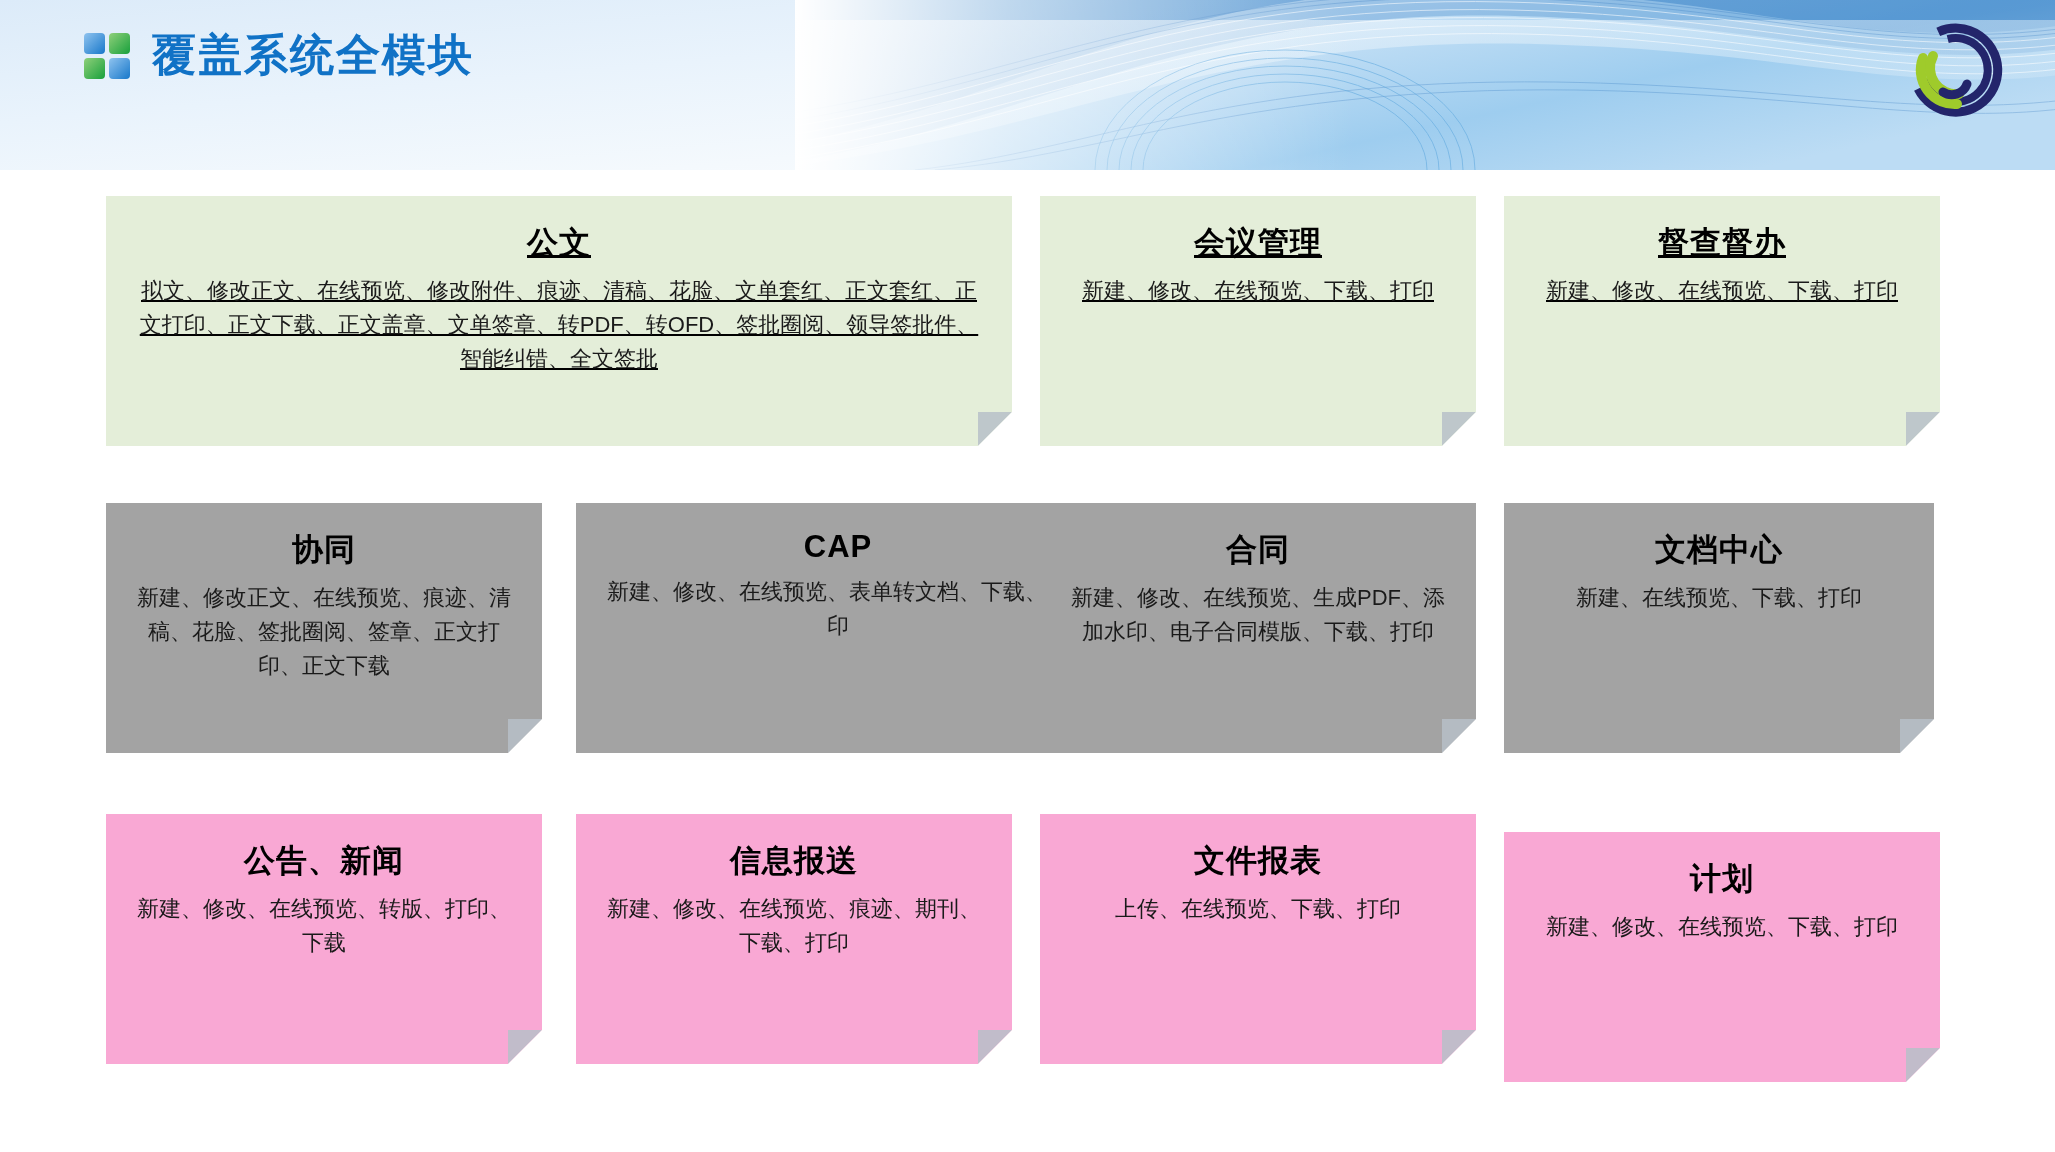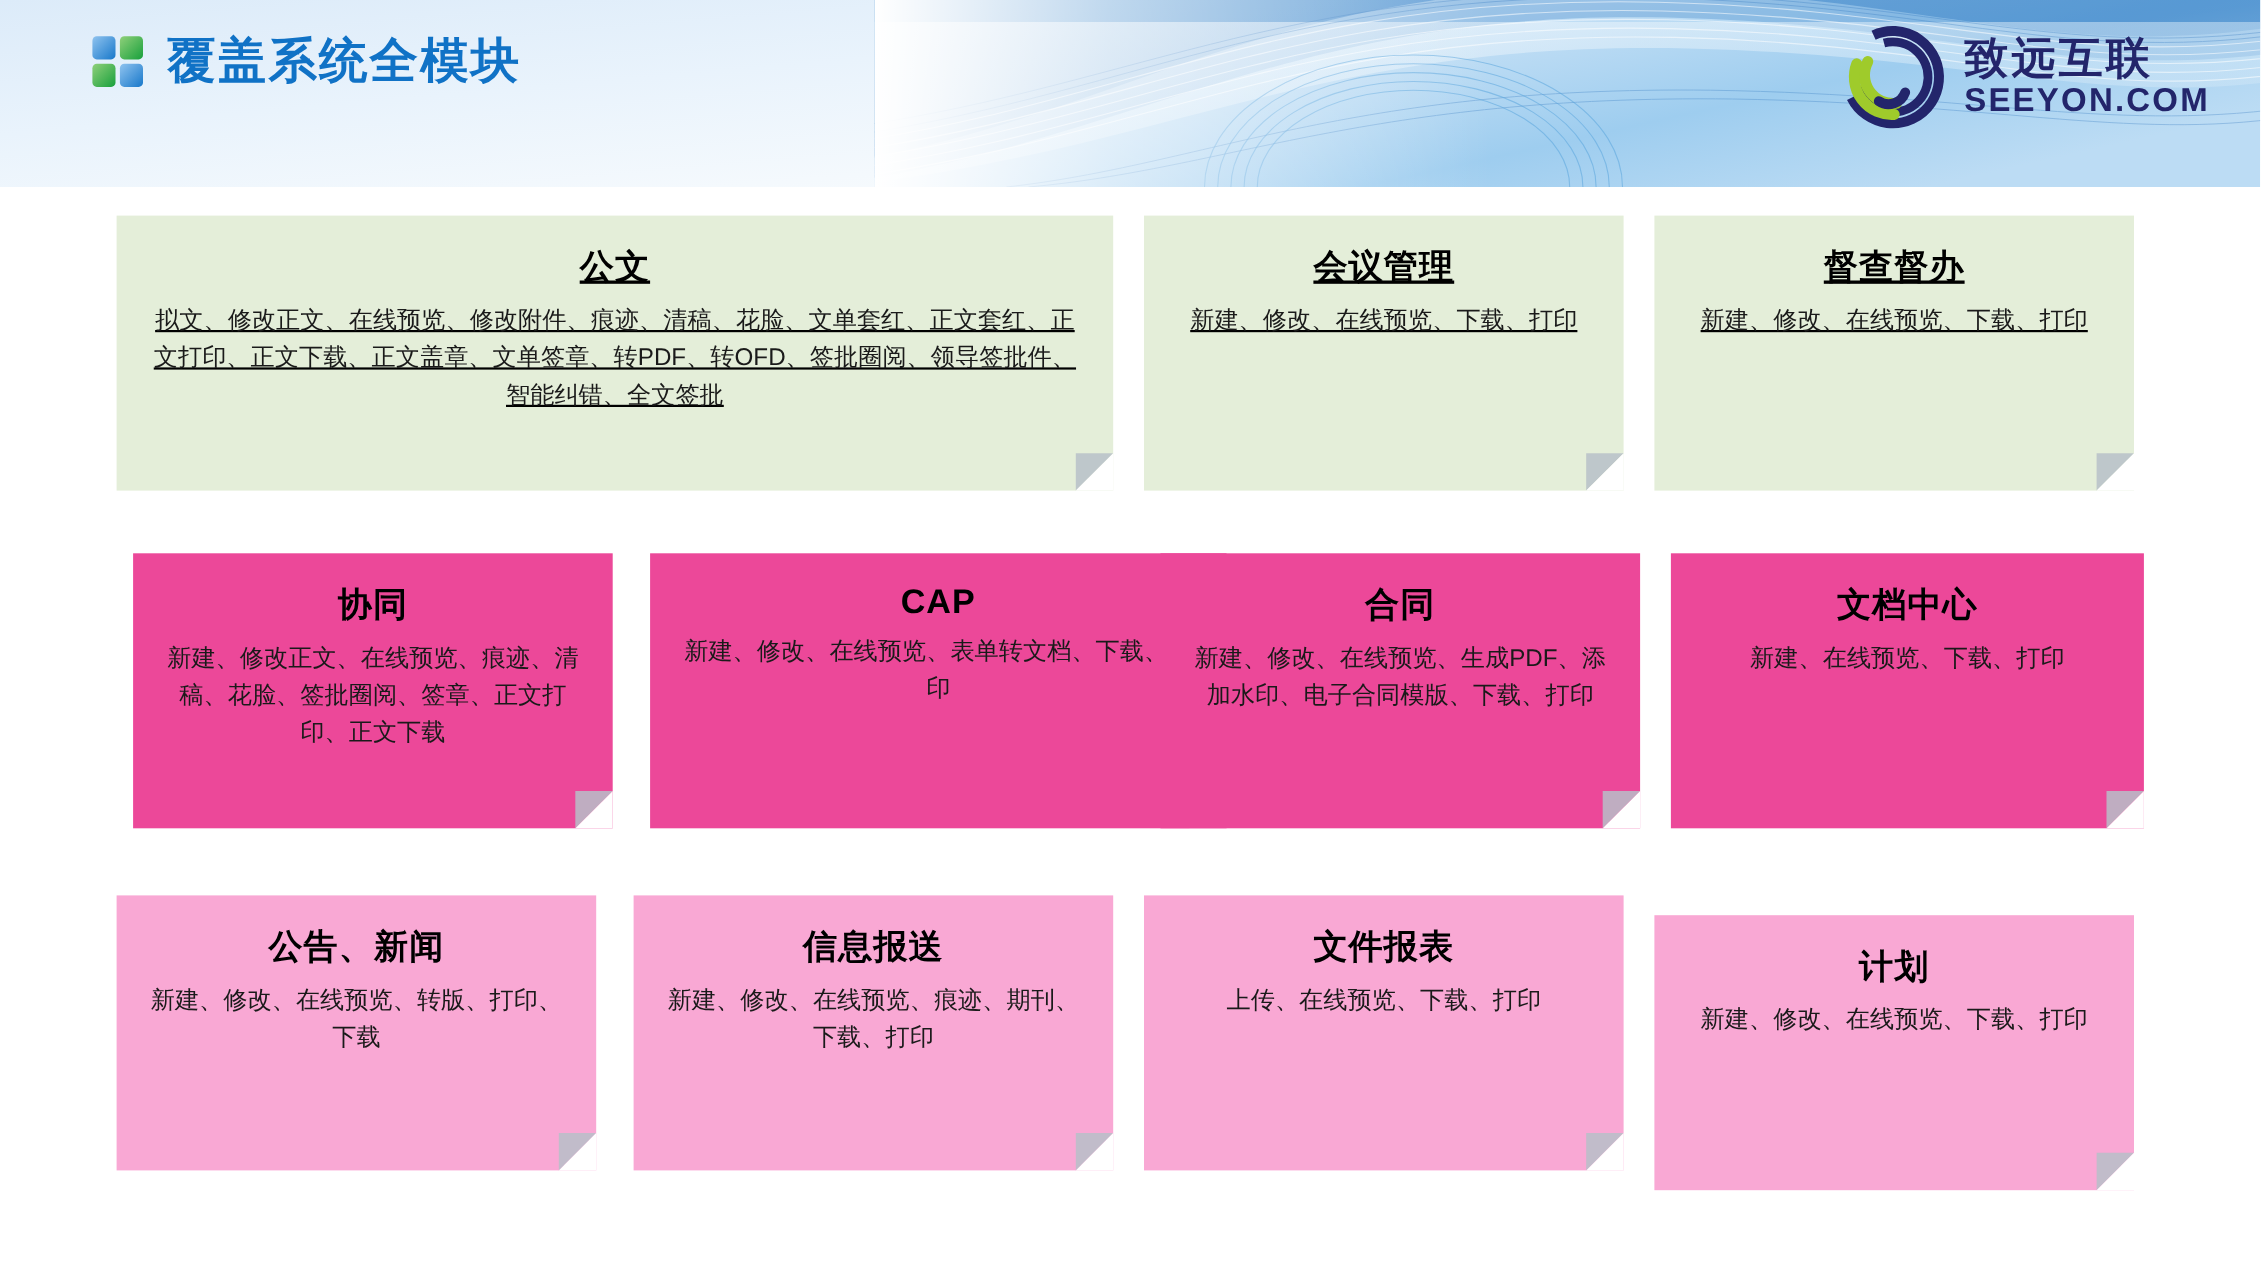--- a/index.html
+++ b/index.html
@@ -129,21 +129,21 @@
     letter-spacing: 1px;
   }
   .card-desc {
     font-size: 22px;
     color: #1a1a1a;
     line-height: 1.55;
     padding: 0 4px;
   }
 
   .green-card { background: #e4eed9; text-decoration: underline; }
-  .blue-card  { background: #ec4899; margin-left: 15px; }
+  .blue-card  { background: #a3a3a3; }
   .amber-card { background: #f9a8d4; }
 </style>
 </head>
 <body>
 
 <div class="banner">
   <div class="banner-right">
     <svg width="1260" height="170" viewBox="0 0 1260 170" preserveAspectRatio="none">
       <defs>
         <linearGradient id="bgGrad" x1="0" y1="0" x2="1" y2="0.6">
@@ -213,24 +213,20 @@
   </div>
 
   <div class="logo-wrap">
     <svg width="106" height="96" viewBox="0 0 106 96">
       <path d="M53,6 a42,42 0 1 1 -0.6,0 z" fill="none" stroke="#23256b" stroke-width="9" stroke-dasharray="196 90" transform="rotate(-25 53 48)"></path>
       <path d="M53,16 a32,32 0 1 1 -0.5,0 z" fill="none" stroke="#23256b" stroke-width="8" stroke-dasharray="150 70" transform="rotate(-15 53 48)"></path>
       <path d="M20,36 a34,34 0 0 0 34,46" fill="none" stroke="#9fcb2b" stroke-width="10" stroke-linecap="round"></path>
       <path d="M30,34 a26,26 0 0 0 26,38" fill="none" stroke="#9fcb2b" stroke-width="10" stroke-linecap="round"></path>
       <path d="M40,70 a16,16 0 0 0 24,-8" fill="none" stroke="#23256b" stroke-width="9" stroke-linecap="round"></path>
     </svg>
-    <span class="logo-text">
-      <span class="logo-cn">致远互联</span>
-      <span class="logo-en">SEEYON.COM</span>
-    </span>
   </div>
 </div>
 
 <div class="grid">
 
   <div class="card green-card" style="left:106px; top:26px; width:906px; height:250px;">
     <div class="card-title">公文</div>
     <div class="card-desc">拟文、修改正文、在线预览、修改附件、痕迹、清稿、花脸、文单套红、正文套红、正文打印、正文下载、正文盖章、文单签章、转PDF、转OFD、签批圈阅、领导签批件、智能纠错、全文签批</div>
     <span class="fold-tri"></span>
     <span class="fold"></span>

